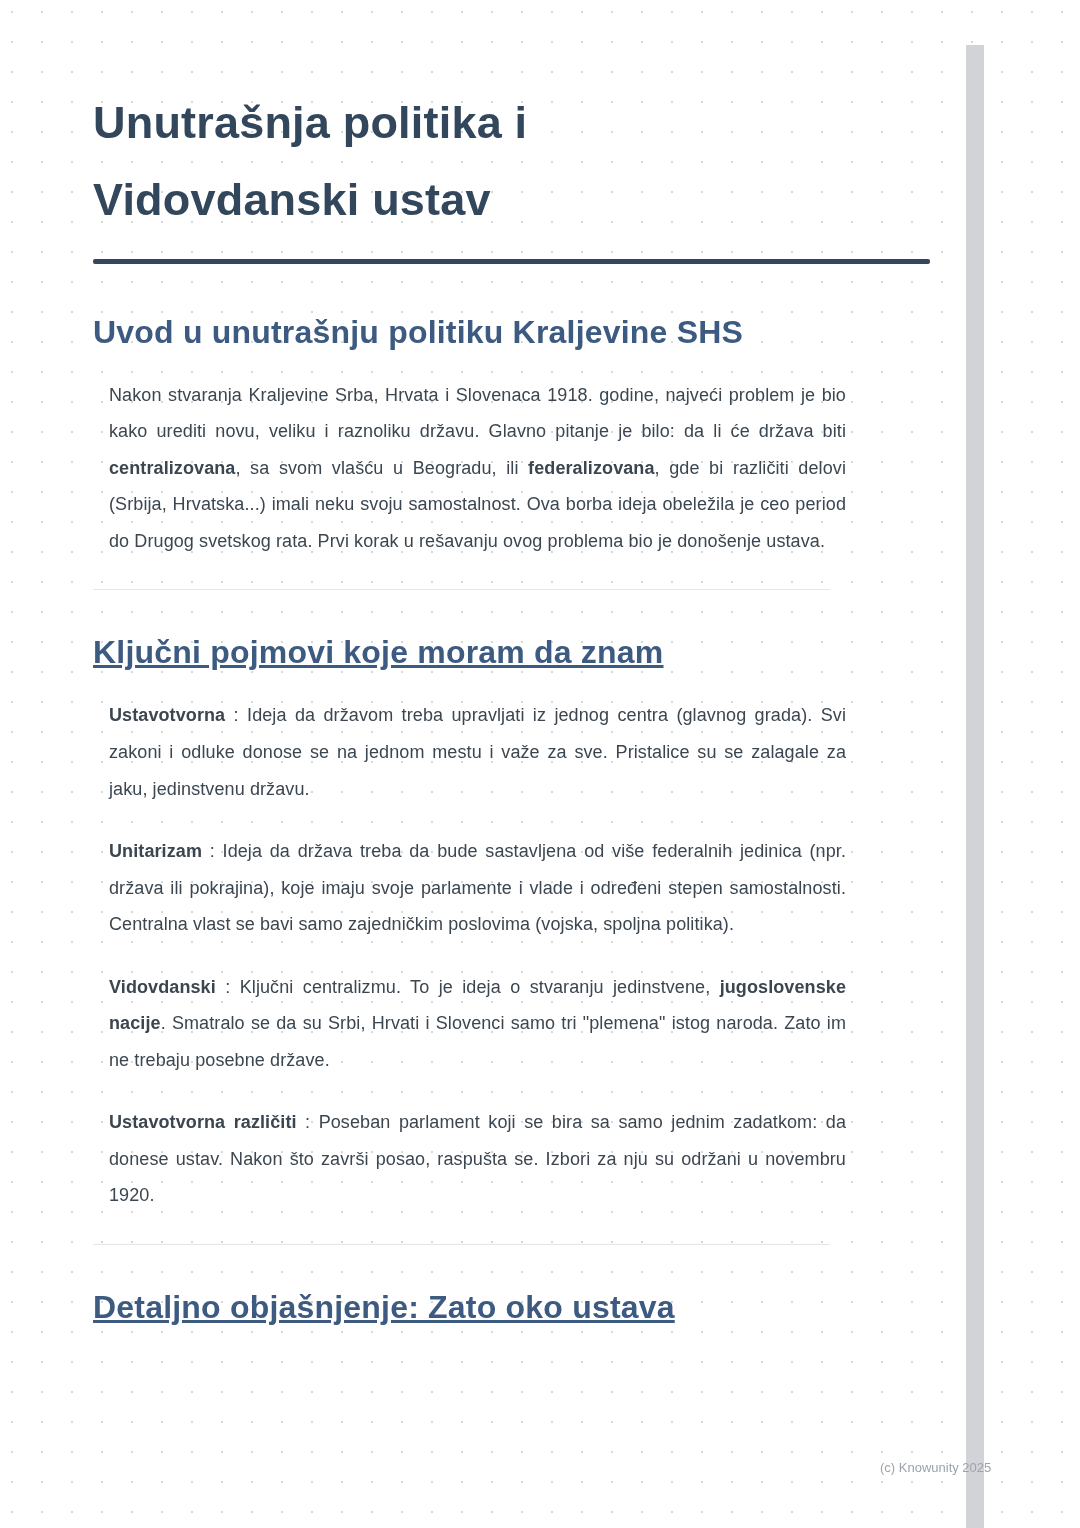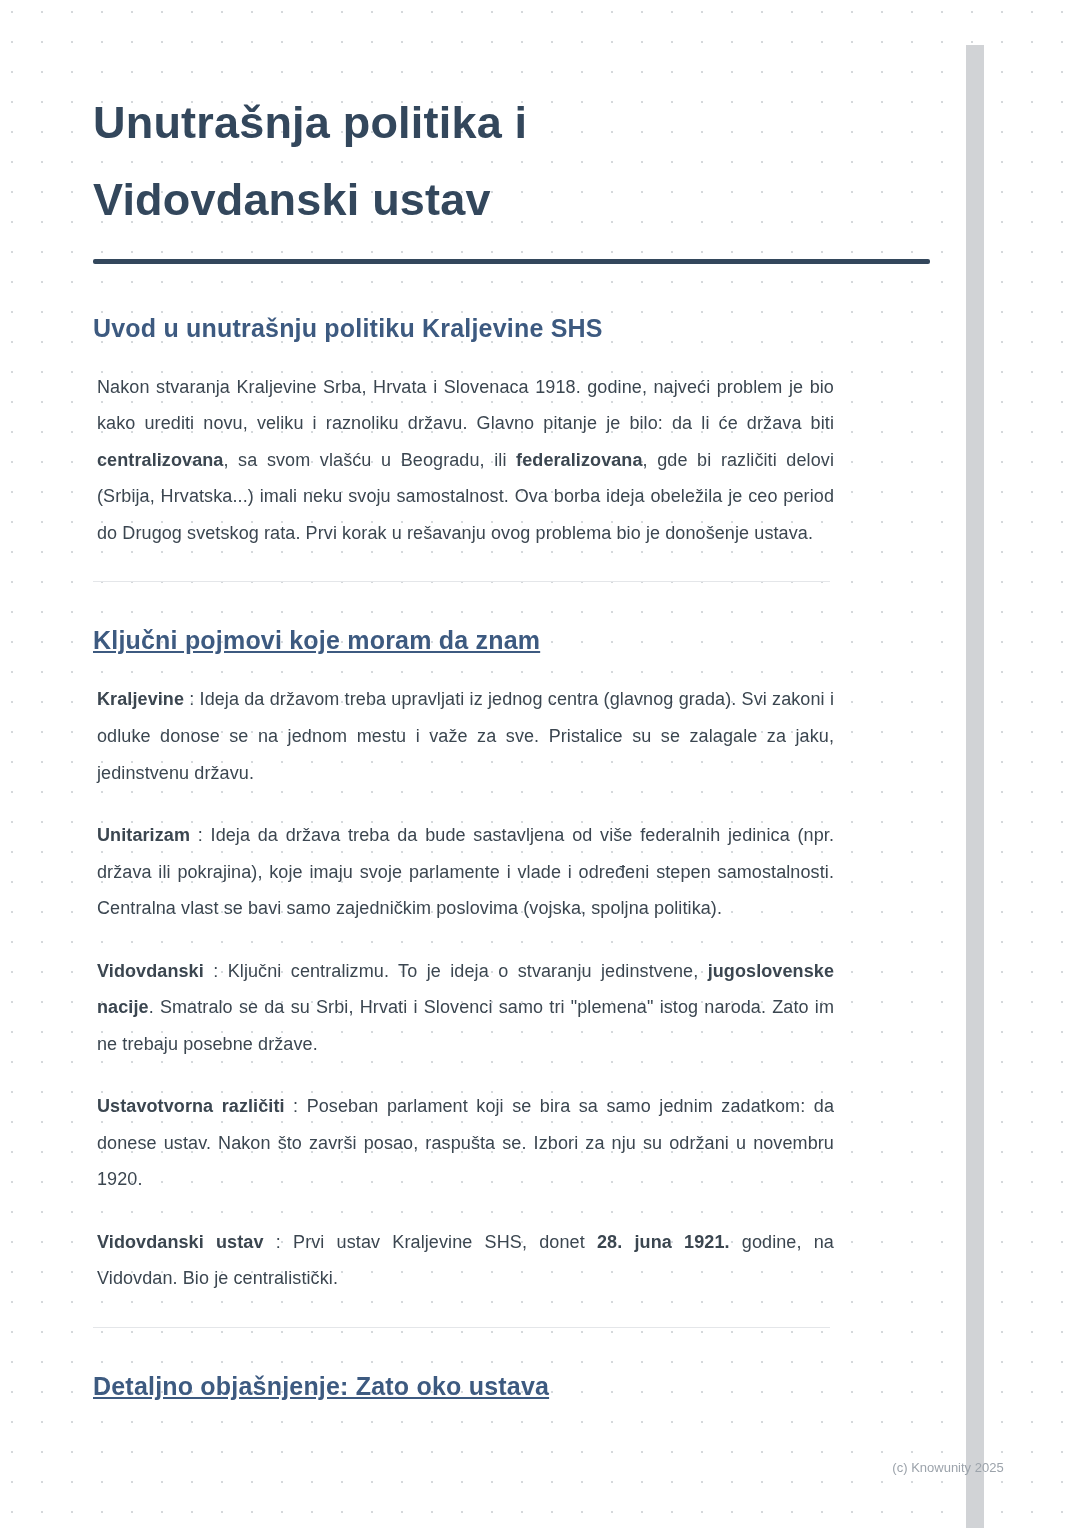--- a/index.html
+++ b/index.html
@@ -36,28 +36,28 @@
   .tline { display: block; }
   .rule {
     margin-top: 20px;
     width: 100%;
     height: 5px;
     background: #33475c;
     border-radius: 2px;
   }
   h2.section-heading {
     margin: 50px 0 0 0;
-    font-size: 25px;
+    font-size: 32px;
     font-weight: 700;
     color: #3d5a80;
     letter-spacing: 0.2px;
   }
   h2.after-divider { margin-top: 44px; text-decoration: underline; }
   p.body {
-    margin: 26px 0 0 4px;
+    margin: 26px 0 0 16px;
     width: 737px;
     font-size: 18px;
     line-height: 2.03;
     color: #3b4650;
     text-align: justify;
     letter-spacing: 0.1px;
   }
   p.body .b { font-weight: 700; }
   .divider {
     margin-top: 30px;
@@ -70,21 +70,21 @@
     top: 45px;
     width: 18px;
     height: 1483px;
     background: #d1d3d6;
   }
   .footer {
     position: absolute;
     left: 880px;
     top: 1460px;
     width: 136px;
-    text-align: center;
+    text-align: left;
     font-size: 13px;
     color: #9ca3ab;
     z-index: 5;
   }
 </style>
 </head>
 <body>
 
 <div class="page">
   <div class="content">
@@ -97,25 +97,24 @@
 
     <section>
       <h2 class="section-heading">Uvod u unutrašnju politiku Kraljevine SHS</h2>
       <p class="body"><span>Nakon stvaranja Kraljevine Srba, Hrvata i Slovenaca 1918. godine, najveći problem je bio kako urediti novu, veliku i raznoliku državu. Glavno pitanje je bilo: da li će država biti </span><span class="b">centralizovana</span><span>, sa svom vlašću u Beogradu, ili </span><span class="b">federalizovana</span><span>, gde bi različiti delovi (Srbija, Hrvatska...) imali neku svoju samostalnost. Ova borba ideja obeležila je ceo period do Drugog svetskog rata. Prvi korak u rešavanju ovog problema bio je donošenje ustava.</span></p>
     </section>
 
     <div class="divider"></div>
 
     <section>
       <h2 class="section-heading after-divider">Ključni pojmovi koje moram da znam</h2>
-      <p class="body"><span class="b">Kraljevine</span><span> : Ideja da državom treba upravljati iz jednog centra (glavnog grada). Svi zakoni i odluke donose se na jednom mestu i važe za sve. Pristalice su se zalagale za jaku, jedinstvenu državu.</span></p>
+      <p class="body"><span class="b">Ustavotvorna</span><span> : Ideja da državom treba upravljati iz jednog centra (glavnog grada). Svi zakoni i odluke donose se na jednom mestu i važe za sve. Pristalice su se zalagale za jaku, jedinstvenu državu.</span></p>
       <p class="body"><span class="b">Unitarizam</span><span> : Ideja da država treba da bude sastavljena od više federalnih jedinica (npr. država ili pokrajina), koje imaju svoje parlamente i vlade i određeni stepen samostalnosti. Centralna vlast se bavi samo zajedničkim poslovima (vojska, spoljna politika).</span></p>
       <p class="body"><span class="b">Vidovdanski</span><span> : Ključni centralizmu. To je ideja o stvaranju jedinstvene, </span><span class="b">jugoslovenske nacije</span><span>. Smatralo se da su Srbi, Hrvati i Slovenci samo tri "plemena" istog naroda. Zato im ne trebaju posebne države.</span></p>
       <p class="body"><span class="b">Ustavotvorna različiti</span><span> : Poseban parlament koji se bira sa samo jednim zadatkom: da donese ustav. Nakon što završi posao, raspušta se. Izbori za nju su održani u novembru 1920.</span></p>
-      <p class="body"><span class="b">Vidovdanski ustav</span><span> : Prvi ustav Kraljevine SHS, donet </span><span class="b">28. juna 1921.</span><span> godine, na Vidovdan. Bio je centralistički.</span></p>
     </section>
 
     <div class="divider"></div>
 
     <section>
       <h2 class="section-heading after-divider">Detaljno objašnjenje: Zato oko ustava</h2>
     </section>
 
   </div>
 

